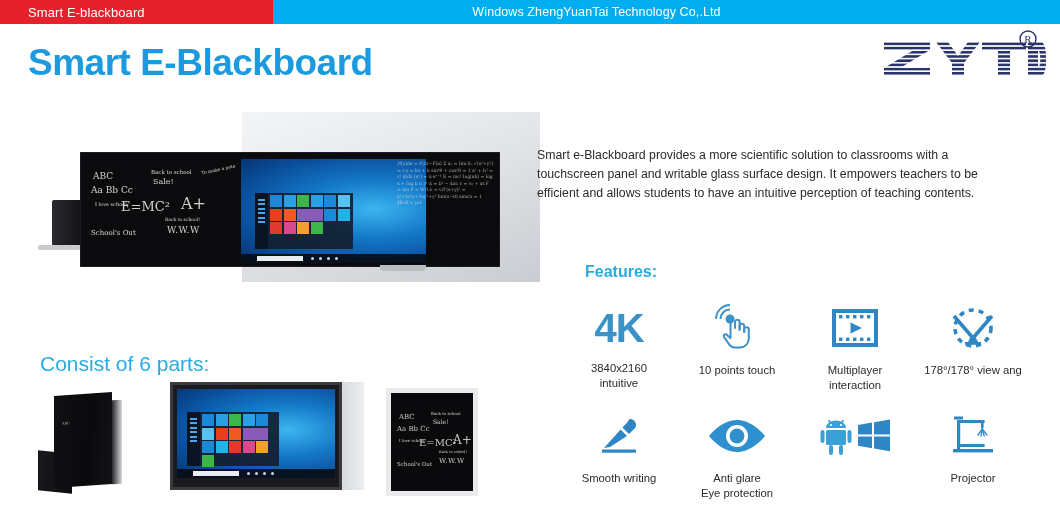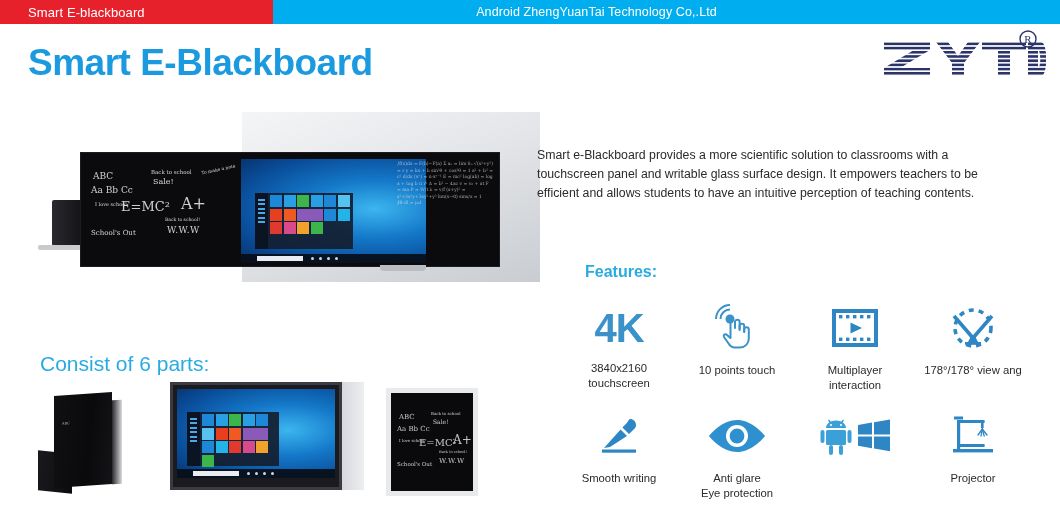--- a/index.html
+++ b/index.html
@@ -168,21 +168,21 @@
   .t9 { left: 48px; top: 64px; font-size: 7px; letter-spacing: .4px; }
   .t10 { left: 48px; top: 57px; font-size: 3.6px; }
 </style>
 </head>
 <body>
 
 <div class="page">
 
   <div class="topbar">
     <div class="topbar-left">Smart E-blackboard</div>
-    <div class="topbar-right">Android ZhengYuanTai Technology Co,.Ltd</div>
+    <div class="topbar-right">Windows ZhengYuanTai Technology Co,.Ltd</div>
   </div>
 
   <div class="title">Smart E-Blackboard</div>
 
   <div class="logo">
     <svg width="168" height="50" viewBox="0 0 168 50" aria-hidden="true">
       <defs>
         <pattern id="stripes" width="4" height="4.2" patternUnits="userSpaceOnUse">
           <rect width="4" height="2.6" fill="#2b3468"></rect>
         </pattern>
@@ -277,21 +277,21 @@
 
   <div class="fgrid">
 
     <div class="frow">
 
       <div class="fcell k4">
         <div class="ficon">
           <span class="fk">4K</span>
         </div>
         <div class="flabel">3840x2160
-touchscreen</div>
+intuitive</div>
       </div>
 
       <div class="fcell">
         <div class="ficon">
           <svg width="48" height="48" viewBox="0 0 48 48" fill="none" stroke="#3b92c9" stroke-width="2">
             <circle cx="17" cy="15" r="4.5" fill="#3b92c9" stroke="none"></circle>
             <path d="M17 5.5a9.5 9.5 0 0 0-9.5 9.5"></path>
             <path d="M17 1a14 14 0 0 0-14 14"></path>
             <path d="M17.5 19.5V34" stroke-linecap="round"></path>
             <path d="M22 24v-6a2.3 2.3 0 0 1 4.6 0v7" stroke-linecap="round"></path>

